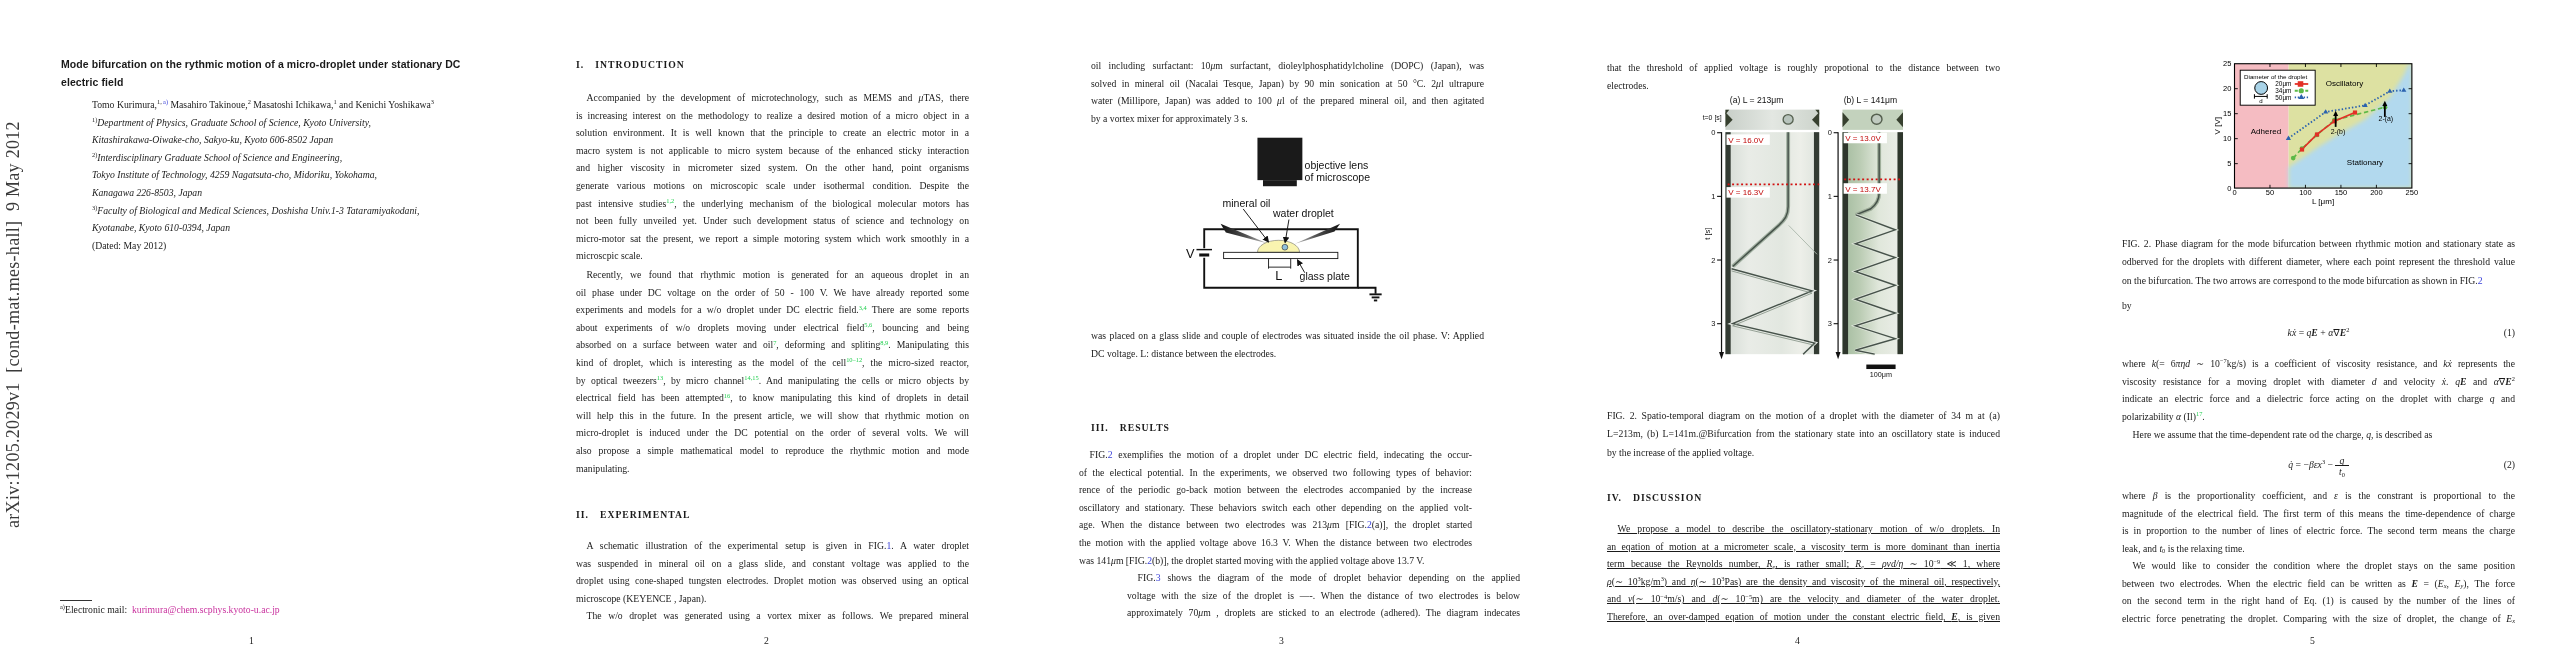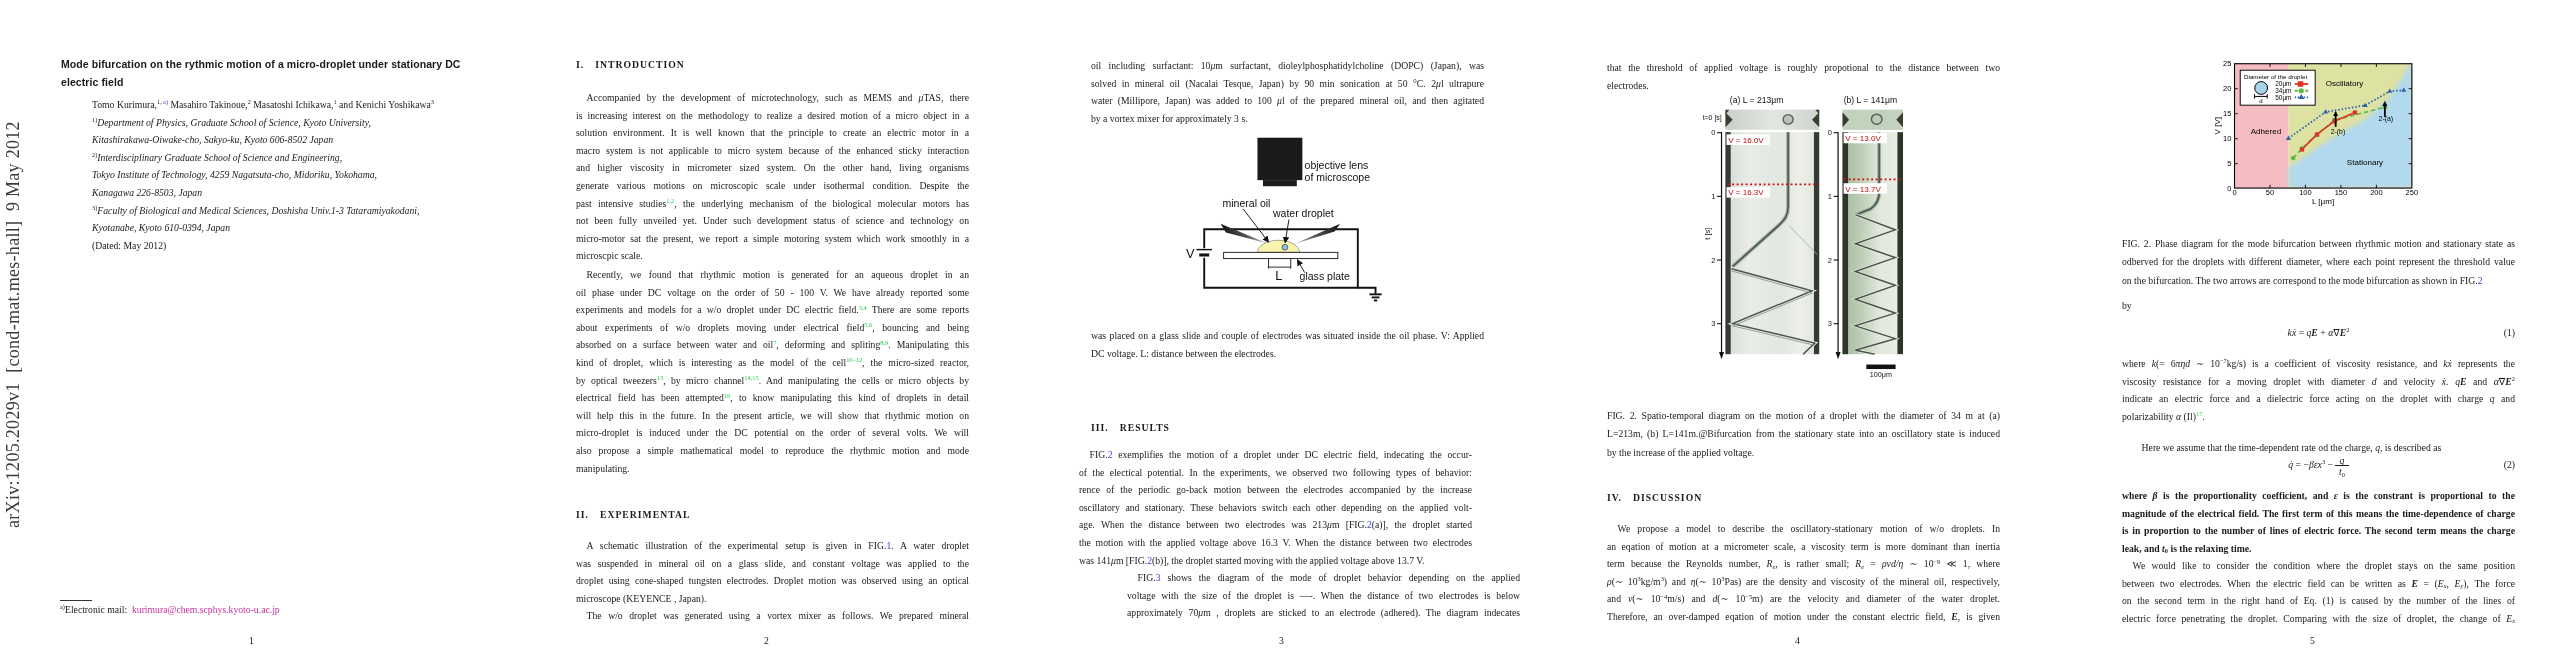--- a/index.html
+++ b/index.html
@@ -46,21 +46,21 @@
 </div>
 <div class="pnum" style="left:235px;top:632px">1</div>
   </div>
 <div class="pg" style="left:515px">
     <div class="tb hd" style="left:61px;top:56px;letter-spacing:1px">I.<span class="sp"></span>INTRODUCTION</div>
 <div class="tb" style="left:61px;top:89px;width:393px;">
 <div class="ln"><span class="ind"></span>Accompanied by the development of microtechnology, such as MEMS and <i>μ</i>TAS, there</div>
 <div class="ln">is increasing interest on the methodology to realize a desired motion of a micro object in a</div>
 <div class="ln">solution environment.  It is well known that the principle to create an electric motor in a</div>
 <div class="ln">macro system is not applicable to micro system because of the enhanced sticky interaction</div>
-<div class="ln">and higher viscosity in micrometer sized system.  On the other hand, living organisms</div>
+<div class="ln">and higher viscosity in micrometer sized system.  On the other hand, point organisms</div>
 <div class="ln">generate various motions on microscopic scale under isothermal condition.  Despite the</div>
 <div class="ln">past intensive studies<sup class="g">1,2</sup>, the underlying mechanism of the biological molecular motors has</div>
 <div class="ln">not been fully unveiled yet.  Under such development status of science and technology on</div>
 <div class="ln">micro-motor sat the present, we report a simple motoring system which work smoothly in a</div>
 <div class="lnl">microscpic scale.</div>
 </div>
 <div class="tb" style="left:61px;top:266px;width:393px;">
 <div class="ln"><span class="ind"></span>Recently, we found that rhythmic motion is generated for an aqueous droplet in an</div>
 <div class="ln">oil phase under DC voltage on the order of 50 - 100 V. We have already reported some</div>
 <div class="ln">experiments and models for a w/o droplet under DC electric field.<sup class="g">3,4</sup> There are some reports</div>
@@ -266,21 +266,21 @@
 <rect x="306.9" y="490.7" width="52.7" height="8.1" fill="#111"></rect>
 <text x="333" y="513" text-anchor="middle" font-family="Liberation Sans, sans-serif" font-size="13" fill="#111">100μm</text>
 </svg>
 
 <div class="tb cap" style="left:61px;top:407px;width:393px;">
 <div class="ln">FIG. 2.  Spatio-temporal diagram on the motion of a droplet with the diameter of 34 m at (a)</div>
 <div class="ln">L=213m, (b) L=141m.@Bifurcation from the stationary state into an oscillatory state is induced</div>
 <div class="lnl">by the increase of the applied voltage.</div>
 </div>
 <div class="tb hd" style="left:61px;top:489px;letter-spacing:1px">IV.<span class="sp"></span>DISCUSSION</div>
-<div class="tb" style="left:61px;top:520px;width:393px;">
+<div class="tb" style="left:61px;top:520px;width:393px;text-decoration:underline;">
 <div class="ln"><span class="ind"></span>We propose a model to describe the oscillatory-stationary motion of w/o droplets.  In</div>
 <div class="ln">an eqation of motion at a micrometer scale, a viscosity term is more dominant than inertia</div>
 <div class="ln">term because the Reynolds number, <i>R<sub>e</sub></i>, is rather small; <i>R<sub>e</sub></i> = <i>ρvd/η</i> ∼ 10<sup>−9</sup> ≪ 1, where</div>
 <div class="ln"><i>ρ</i>(∼ 10<sup>3</sup>kg/m<sup>3</sup>) and <i>η</i>(∼ 10<sup>3</sup>Pas) are the density and viscosity of the mineral oil, respectively,</div>
 <div class="ln">and <i>v</i>(∼ 10<sup>−4</sup>m/s) and <i>d</i>(∼ 10<sup>−5</sup>m) are the velocity and diameter of the water droplet.</div>
 <div class="ln">Therefore, an over-damped eqation of motion under the constant electric field, <b><i>E</i></b>, is given</div>
 </div>
 <div class="pnum" style="left:235px;top:632px">4</div>
   </div>
 <div class="pg" style="left:2061px">
@@ -406,25 +406,25 @@
 <div class="tb" style="left:61px;top:297px;width:393px;">
 <div class="lnl">by</div>
 </div>
 <div class="tb eqline" style="left:61px;top:324px"><i>kẋ</i> = <i>q</i><b><i>E</i></b> + <i>α</i>∇<b><i>E</i></b><sup>2</sup><span class="eqno">(1)</span></div>
 <div class="tb" style="left:61px;top:355px;width:393px;">
 <div class="ln">where <i>k</i>(= 6<i>πηd</i> ∼ 10<sup>−7</sup>kg/s) is a coefficient of viscosity resistance, and <i>kẋ</i> represents the</div>
 <div class="ln">viscosity resistance for a moving droplet with diameter <i>d</i> and velocity <i>ẋ</i>.  <i>q</i><b><i>E</i></b> and <i>α</i>∇<b><i>E</i></b><sup>2</sup></div>
 <div class="ln">indicate an electric force and a dielectric force acting on the droplet with charge <i>q</i> and</div>
 <div class="lnl">polarizability <i>α</i> (Il)<sup class="g">17</sup>.</div>
 </div>
-<div class="tb" style="left:70px;top:426px;width:393px;margin-top:13px;">
+<div class="tb" style="left:61px;top:426px;width:393px;">
 <div class="lnl"><span class="ind"></span>Here we assume that the time-dependent rate od the charge, <i>q</i>, is described as</div>
 </div>
 <div class="tb eqline" style="left:61px;top:456px"><i>q̇</i> = −<i>βεx</i><sup>3</sup> − <span class="frac"><span class="fn"><i>q</i></span><span class="fb"></span><span class="fd"><i>t</i><sub>0</sub></span></span><span class="eqno">(2)</span></div>
-<div class="tb" style="left:61px;top:487px;width:393px;font-weight:bold;">
+<div class="tb" style="left:61px;top:487px;width:393px;">
 <div class="ln">where <i>β</i> is the proportionality coefficient, and <i>ε</i> is the constrant is proportional to the</div>
 <div class="ln">magnitude of the electrical field.  The first term of this means the time-dependence of charge</div>
 <div class="ln">is in proportion to the number of lines of electric force.  The second term means the charge</div>
 <div class="lnl">leak, and <i>t</i><sub>0</sub> is the relaxing time.</div>
 </div>
 <div class="tb" style="left:61px;top:557px;width:393px;">
 <div class="ln"><span class="ind"></span>We would like to consider the condition where the droplet stays on the same position</div>
 <div class="ln">between two electrodes.  When the electric field can be written as <b><i>E</i></b> = (<i>E<sub>x</sub></i>, <i>E<sub>y</sub></i>), The force</div>
 <div class="ln">on the second term in the right hand of Eq.  (1) is caused by the number of the lines of</div>
 <div class="ln">electric force penetrating the droplet.  Comparing with the size of droplet, the change of <i>E<sub>x</sub></i></div>

